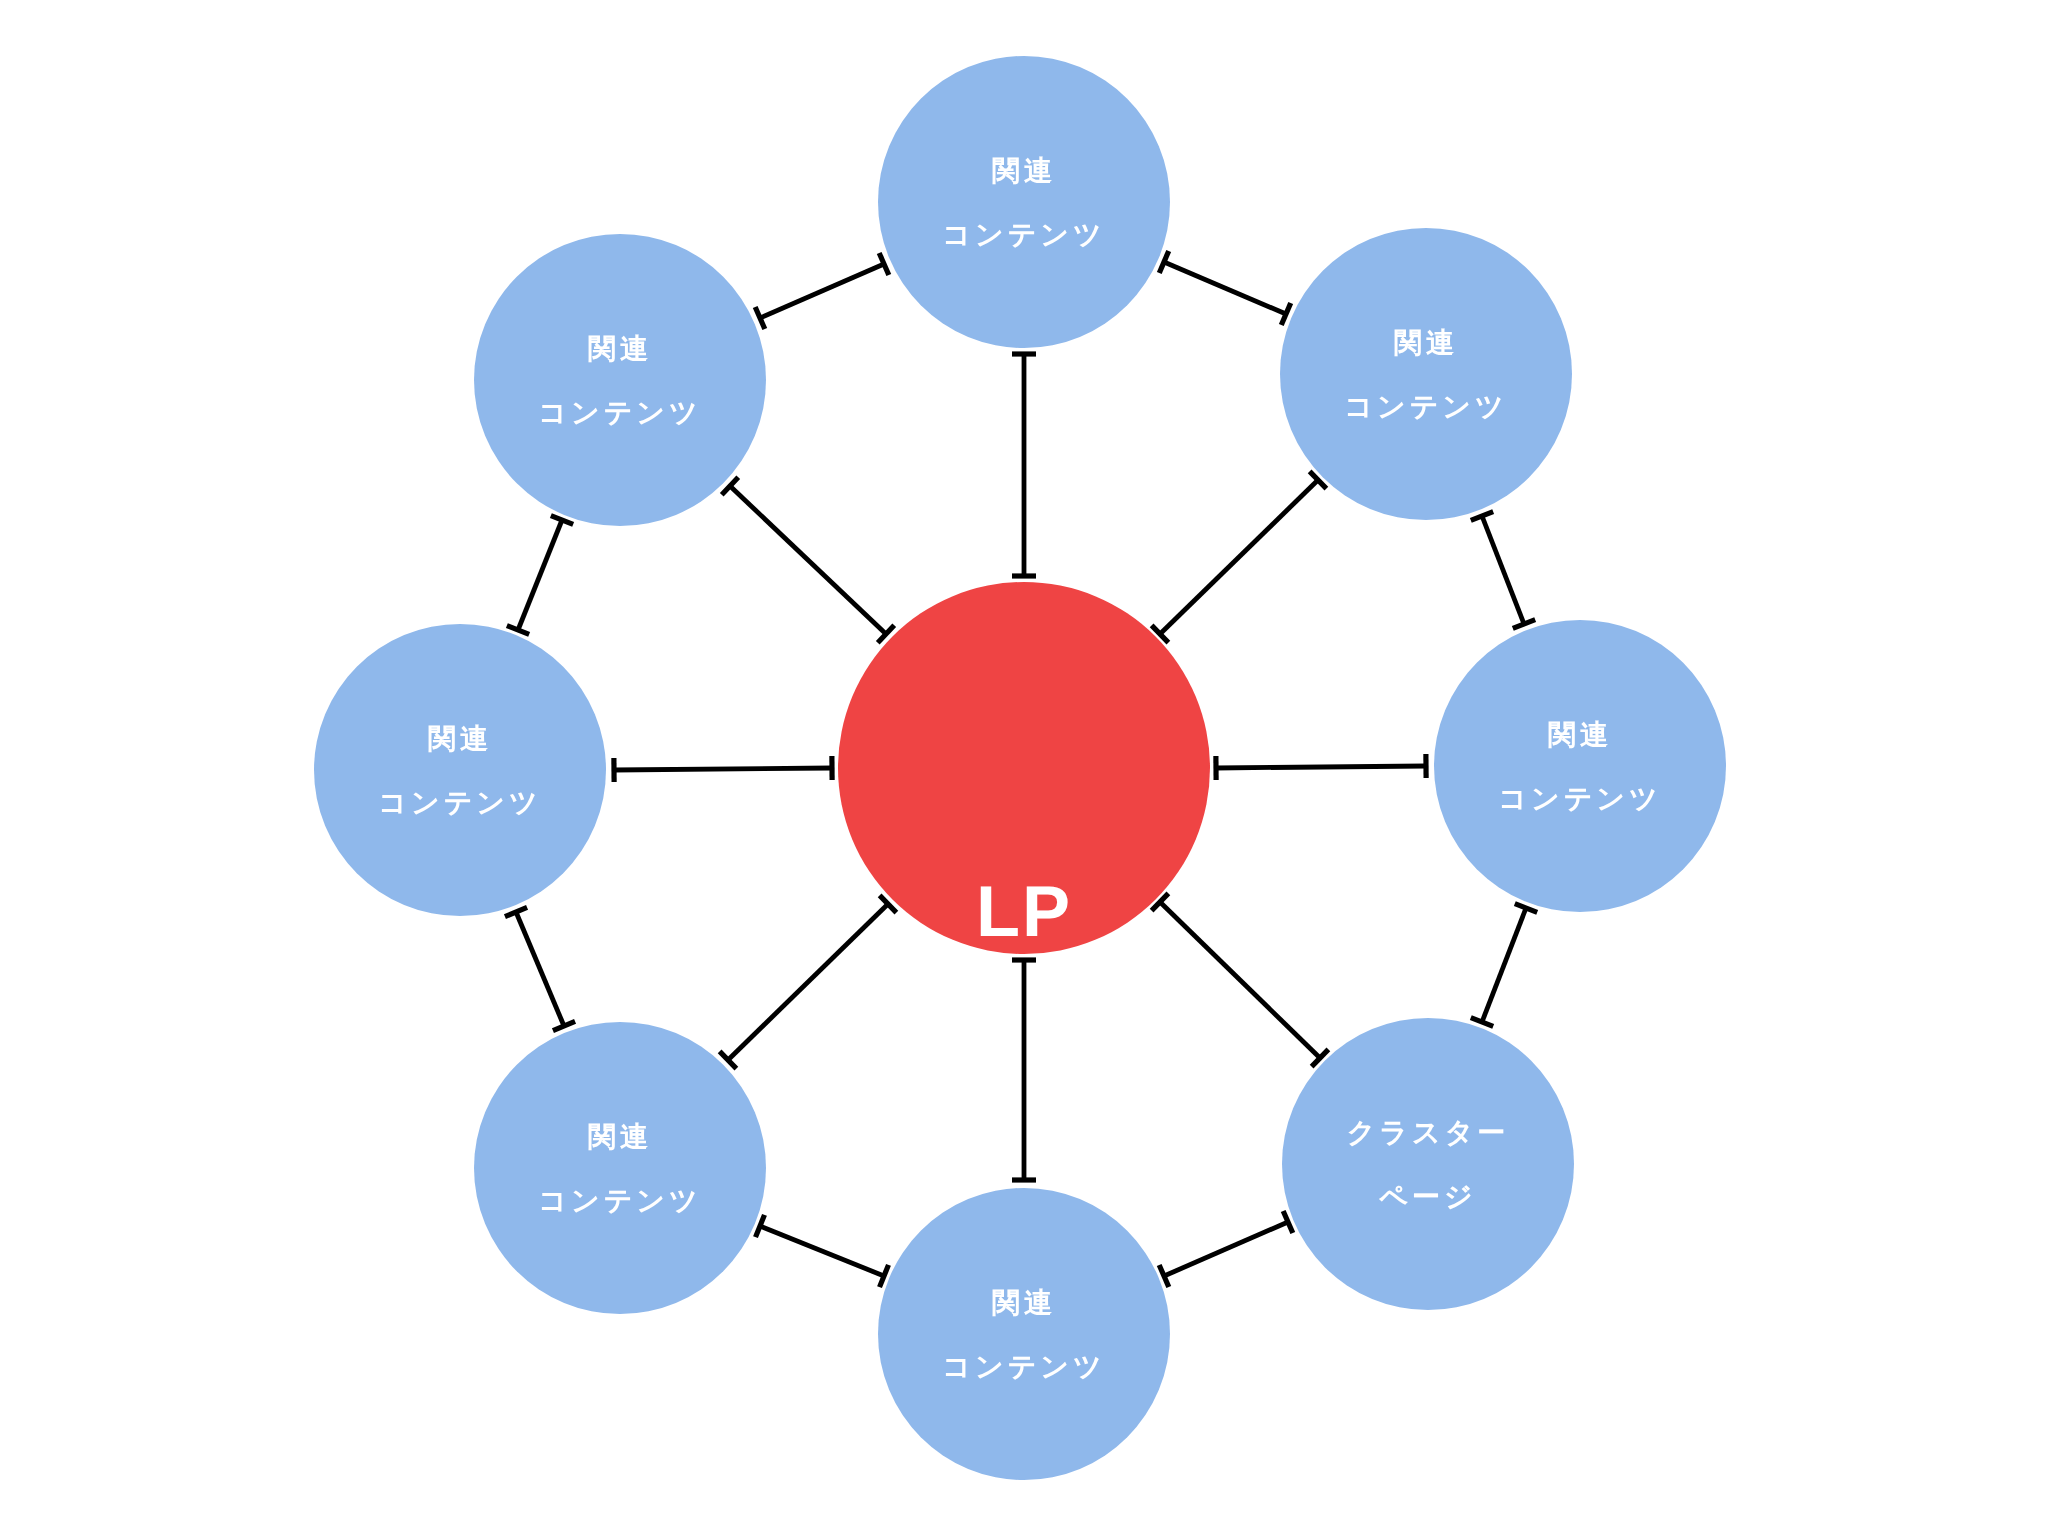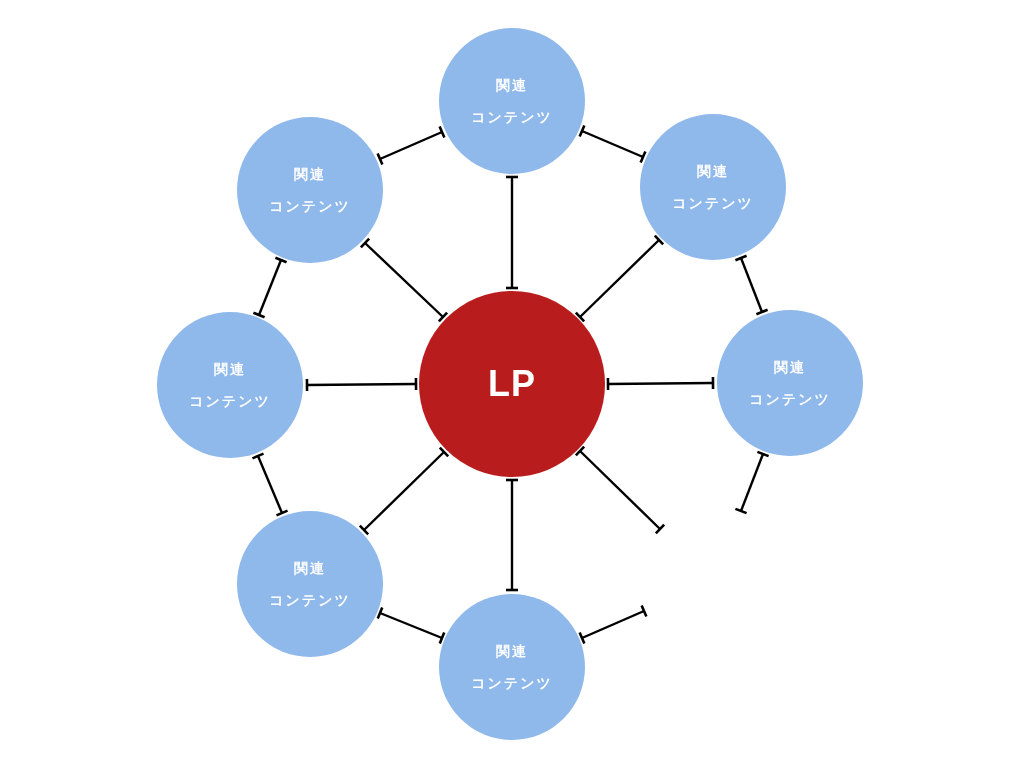--- a/index.html
+++ b/index.html
@@ -30,23 +30,24 @@
     text-align: center;
     color: #ffffff;
     font-weight: bold;
   }
 
   .node-center {
     width: 186px;
     height: 186px;
     left: 419px;
     top: 291px;
-    background: #b91c1c;
+    background: #ef4444;
     font-size: 36px;
     letter-spacing: 1px;
+    align-items: flex-end;
   }
 
   .node-satellite {
     width: 146px;
     height: 146px;
     background: #8fb8eb;
     font-size: 14px;
     line-height: 32px;
     letter-spacing: 2px;
   }
@@ -112,20 +113,24 @@
   <div class="node node-satellite pos-top-right">
     <span class="node-label">関連
 コンテンツ</span>
   </div>
 
   <div class="node node-satellite pos-right">
     <span class="node-label">関連
 コンテンツ</span>
   </div>
 
+  <div class="node node-satellite pos-bottom-right">
+    <span class="node-label">クラスター
+ページ</span>
+  </div>
 
   <div class="node node-satellite pos-bottom">
     <span class="node-label">関連
 コンテンツ</span>
   </div>
 
   <div class="node node-satellite pos-bottom-left">
     <span class="node-label">関連
 コンテンツ</span>
   </div>

